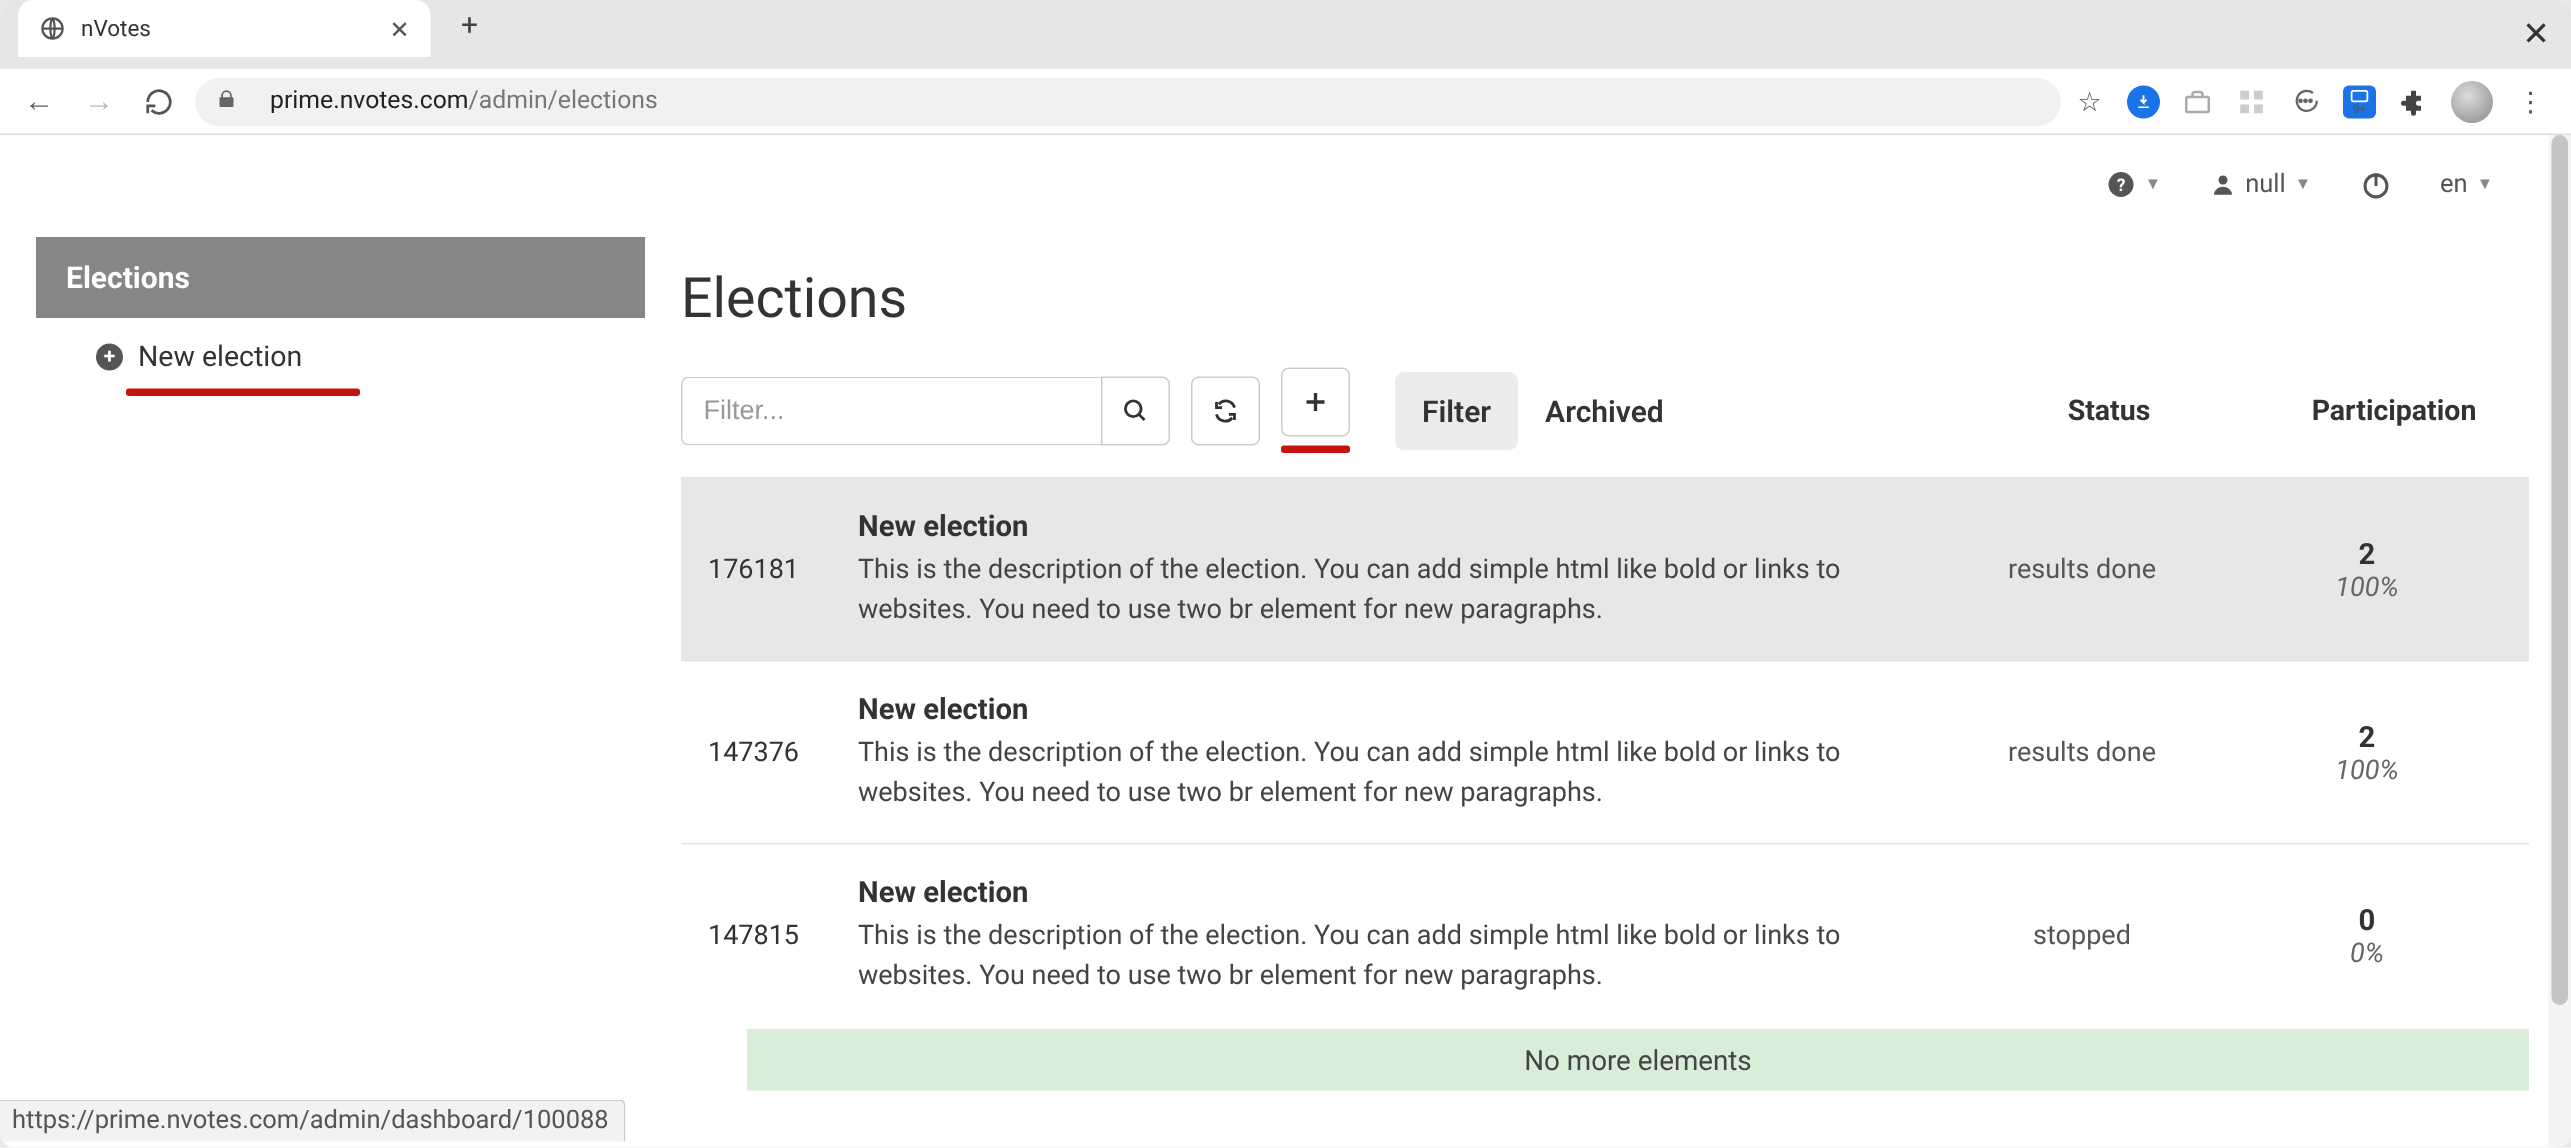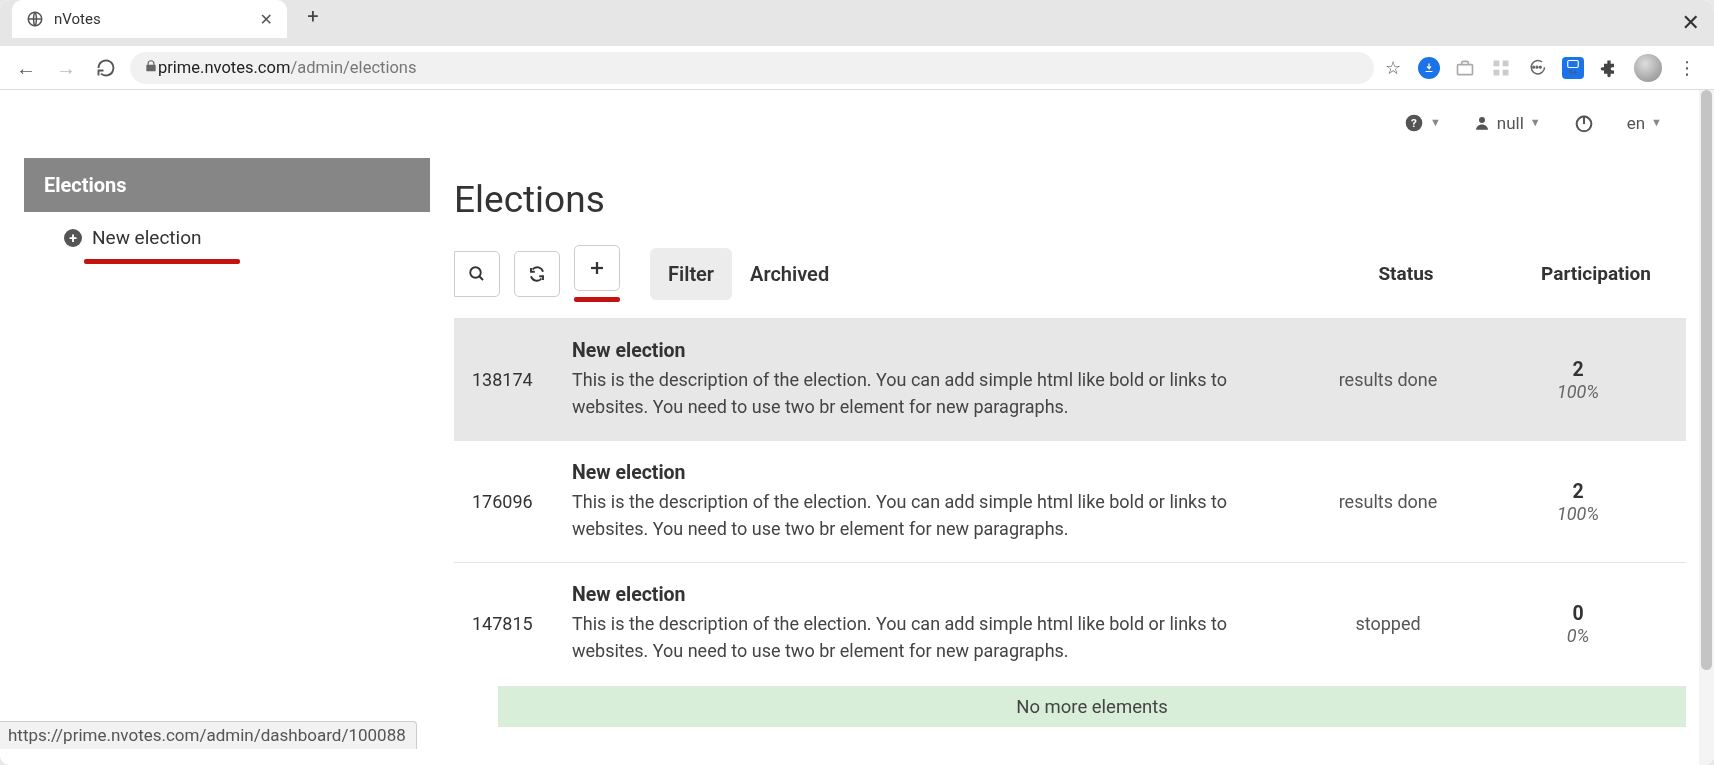--- a/index.html
+++ b/index.html
@@ -70,21 +70,21 @@
   }
   .nav-btn.disabled { color:#bbb; }
   .url-box {
     flex:1;
     height:32px;
     background:#f1f1f1;
     border-radius:20px;
     display:flex;
     align-items:center;
     padding:0 14px;
-    gap:0;
+    gap:22px;
     font-size:16.5px;
     color:#555;
   }
   .url-box .lock { font-size:14px; color:#666; }
   .url-box .host { color:#222; }
   .url-box .path { color:#777; }
   .addr-icons { display:flex; gap:14px; align-items:center; padding-right:6px; }
   .addr-icons .ic { width:22px; height:22px; display:flex; align-items:center; justify-content:center; font-size:18px; color:#555; cursor:pointer; }
   .blue-circle { background:#1a73e8; color:#fff; border-radius:50%; width:22px; height:22px; font-size:15px; }
   .blue-square { background:#1a73e8; color:#fff; border-radius:4px; width:22px; height:22px; font-size:10px; flex-direction:column; line-height:1; }
@@ -221,21 +221,21 @@
     text-align:center;
     padding:9px;
     font-size:18.5px;
     color:#444;
     border-top:1px solid #e5e5e5;
     margin-top:2px;
     margin-left:44px;
   }
   .status-link {
     position:absolute;
-    left:0; bottom:16px;
+    left:0; bottom:4px;
     background:#f2f2f2;
     border:1px solid #ccc;
     border-left:none; border-bottom:none;
     border-radius:0 4px 0 0;
     padding:3px 10px 4px 8px;
     font-size:17px;
     color:#555;
   }
   .scroll-track {
     position:absolute; right:0; top:90px; bottom:0; width:15px;
@@ -369,20 +369,21 @@
         <span>New election</span>
       </div>
       <div class="red-underline"></div>
     </div>
 
     <div class="main">
       <h1 class="page-title">Elections</h1>
 
       <div class="toolbar">
         <div class="filter-group">
+          <input class="filter-input" placeholder="Filter..." style="">
           <button class="btn search">
             <svg width="18" height="18" viewBox="0 0 24 24" fill="none" stroke="#333" stroke-width="2.5">
                 <circle cx="10" cy="10" r="7"></circle>
                 <line x1="20" y1="20" x2="15" y2="15"></line>
               </svg>
           </button>
         </div>
         <button class="btn square">
           <svg width="18" height="18" viewBox="0 0 24 24" fill="none" stroke="#333" stroke-width="2.5">
               <path d="M4 4v5h5M20 20v-5h-5"></path>
@@ -404,33 +405,33 @@
         </div>
         <div style="flex:1"></div>
         <div class="list-head" style="padding:0; gap:0;">
           <div class="col-status">Status</div>
           <div class="col-part">Participation</div>
         </div>
       </div>
 
       <div id="rows">
           <div class="row highlight">
-            <div class="col-id">138174</div>
+            <div class="col-id">176181</div>
             <div class="col-main">
               <div class="title">New election</div>
               <div class="desc">This is the description of the election. You can add simple html like bold or links to websites. You need to use two br element for new paragraphs.</div>
             </div>
             <div class="col-status">results done</div>
             <div class="col-part">
               <div class="count">2</div>
               <div class="pct">100%</div>
             </div>
           </div>
           <div class="row">
-            <div class="col-id">176096</div>
+            <div class="col-id">147376</div>
             <div class="col-main">
               <div class="title">New election</div>
               <div class="desc">This is the description of the election. You can add simple html like bold or links to websites. You need to use two br element for new paragraphs.</div>
             </div>
             <div class="col-status">results done</div>
             <div class="col-part">
               <div class="count">2</div>
               <div class="pct">100%</div>
             </div>
           </div>

